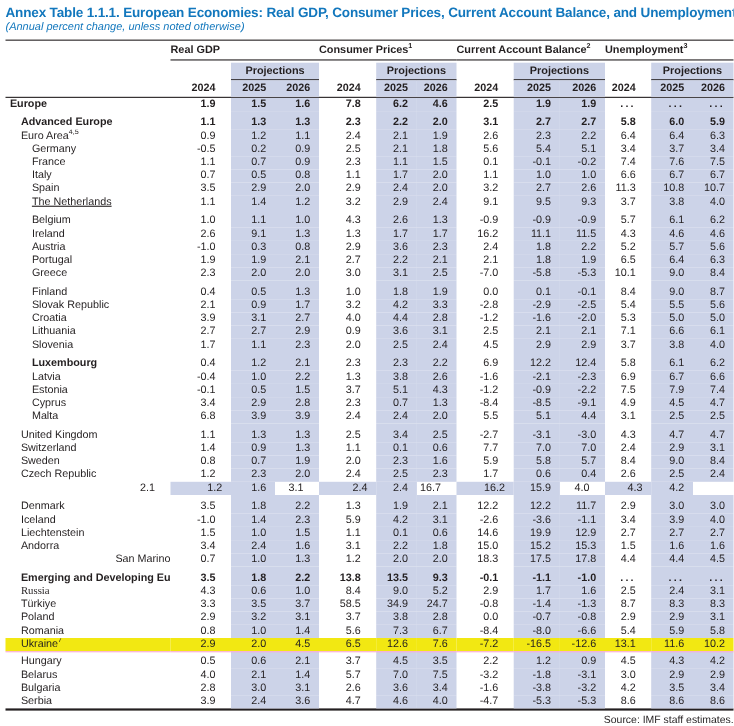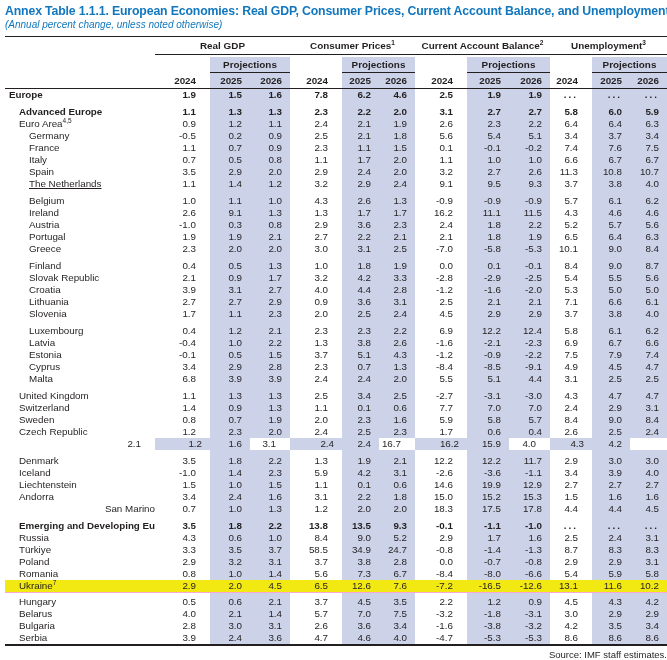--- a/index.html
+++ b/index.html
@@ -15,21 +15,21 @@
   .p24{padding-right:14px;}
   .pb{padding-right:8px;}
   .band{background:#ccd3e8;}
   .bold{font-weight:bold;}
   .hl > div{background:#f2e812;}
   .gap > div{padding-top:5px;}
   .rule > div{border-top:1px solid #f9a8d4;padding-top:3px;}
   .dots{letter-spacing:2px;}
   sup{font-size:6.5px;vertical-align:4px;line-height:0;}
   .hgrow{margin-top:1px;}
-  .hgroup{font-size:9.9px;font-weight:bold;text-align:center;border-bottom:1px solid #231f20;padding-bottom:2px;white-space:nowrap;line-height:12px;}
+  .hgroup{font-size:9.9px;font-weight:bold;border-bottom:1px solid #231f20;padding-bottom:2px;white-space:nowrap;line-height:12px;}
   .hproj{font-size:9.9px;font-weight:bold;text-align:center;border-bottom:1px solid #231f20;padding:2px 0 1px 0;margin-top:2px;line-height:12px;}
   .hyears{border-bottom:1.5px solid #231f20;}
   .hyears .c{font-weight:bold;padding-top:2px;padding-bottom:2px;}
   .source{font-size:9.5px;line-height:12px;margin-top:3px;text-align:right;}
 </style>
 </head>
 <body>
 
 <div class="page">
   <div class="title">Annex Table 1.1.1. European Economies: Real GDP, Consumer Prices, Current Account Balance, and Unemployment</div>
@@ -325,21 +325,21 @@
         <div class="c pb band">2.5</div>
         <div class="c pb band">2.4</div>
         <div class="c p24">4.5</div>
         <div class="c pb band">2.9</div>
         <div class="c pb band">2.9</div>
         <div class="c p24">3.7</div>
         <div class="c pb band">3.8</div>
         <div class="c pb band">4.0</div>
       </div>
       <div class="grid row gap">
-        <div class="lab" style="padding-left: 24px;">Luxembourg</div>
+        <div class="lab" style="padding-left: 24px; font-weight: bold;">Luxembourg</div>
         <div class="c p24">0.4</div>
         <div class="c pb band">1.2</div>
         <div class="c pb band">2.1</div>
         <div class="c p24">2.3</div>
         <div class="c pb band">2.3</div>
         <div class="c pb band">2.2</div>
         <div class="c p24">6.9</div>
         <div class="c pb band">12.2</div>
         <div class="c pb band">12.4</div>
         <div class="c p24">5.8</div>
@@ -564,21 +564,21 @@
         <div class="c pb band">13.5</div>
         <div class="c pb band">9.3</div>
         <div class="c p24">-0.1</div>
         <div class="c pb band">-1.1</div>
         <div class="c pb band">-1.0</div>
         <div class="c p24 dots">...</div>
         <div class="c pb band dots">...</div>
         <div class="c pb band dots">...</div>
       </div>
       <div class="grid row">
-        <div class="lab" style="padding-left: 14px;">Russia</div>
+        <div class="lab" style="padding-left: 14px; font-family: Liberation Serif, serif;">Russia</div>
         <div class="c p24">4.3</div>
         <div class="c pb band">0.6</div>
         <div class="c pb band">1.0</div>
         <div class="c p24">8.4</div>
         <div class="c pb band">9.0</div>
         <div class="c pb band">5.2</div>
         <div class="c p24">2.9</div>
         <div class="c pb band">1.7</div>
         <div class="c pb band">1.6</div>
         <div class="c p24">2.5</div>

